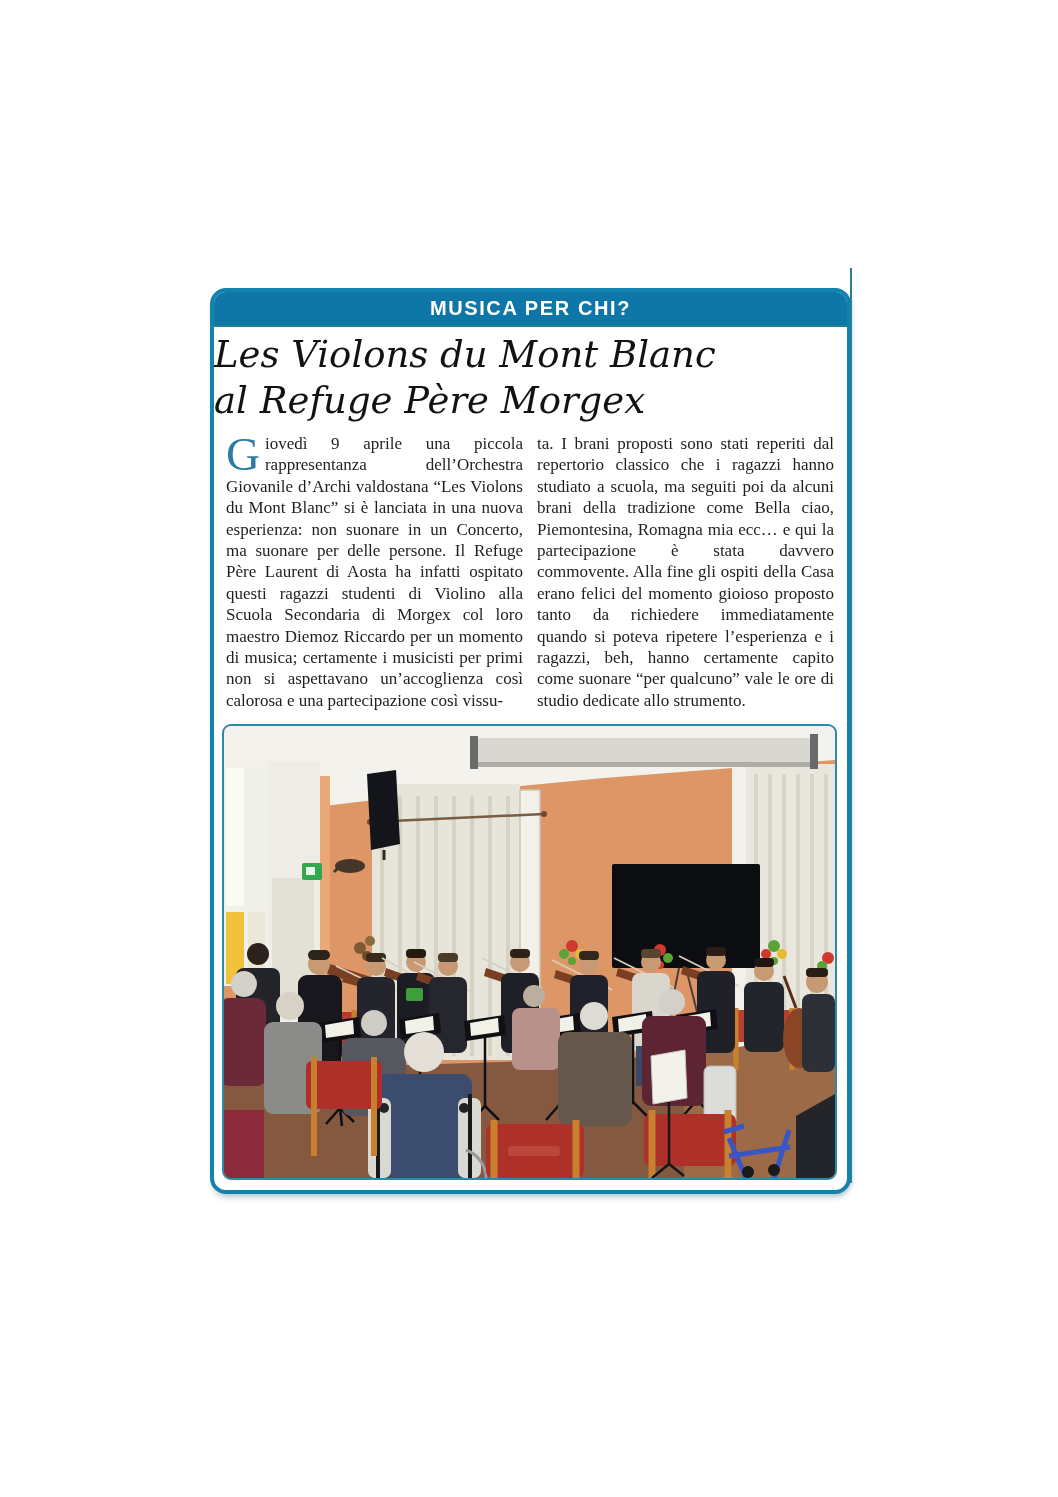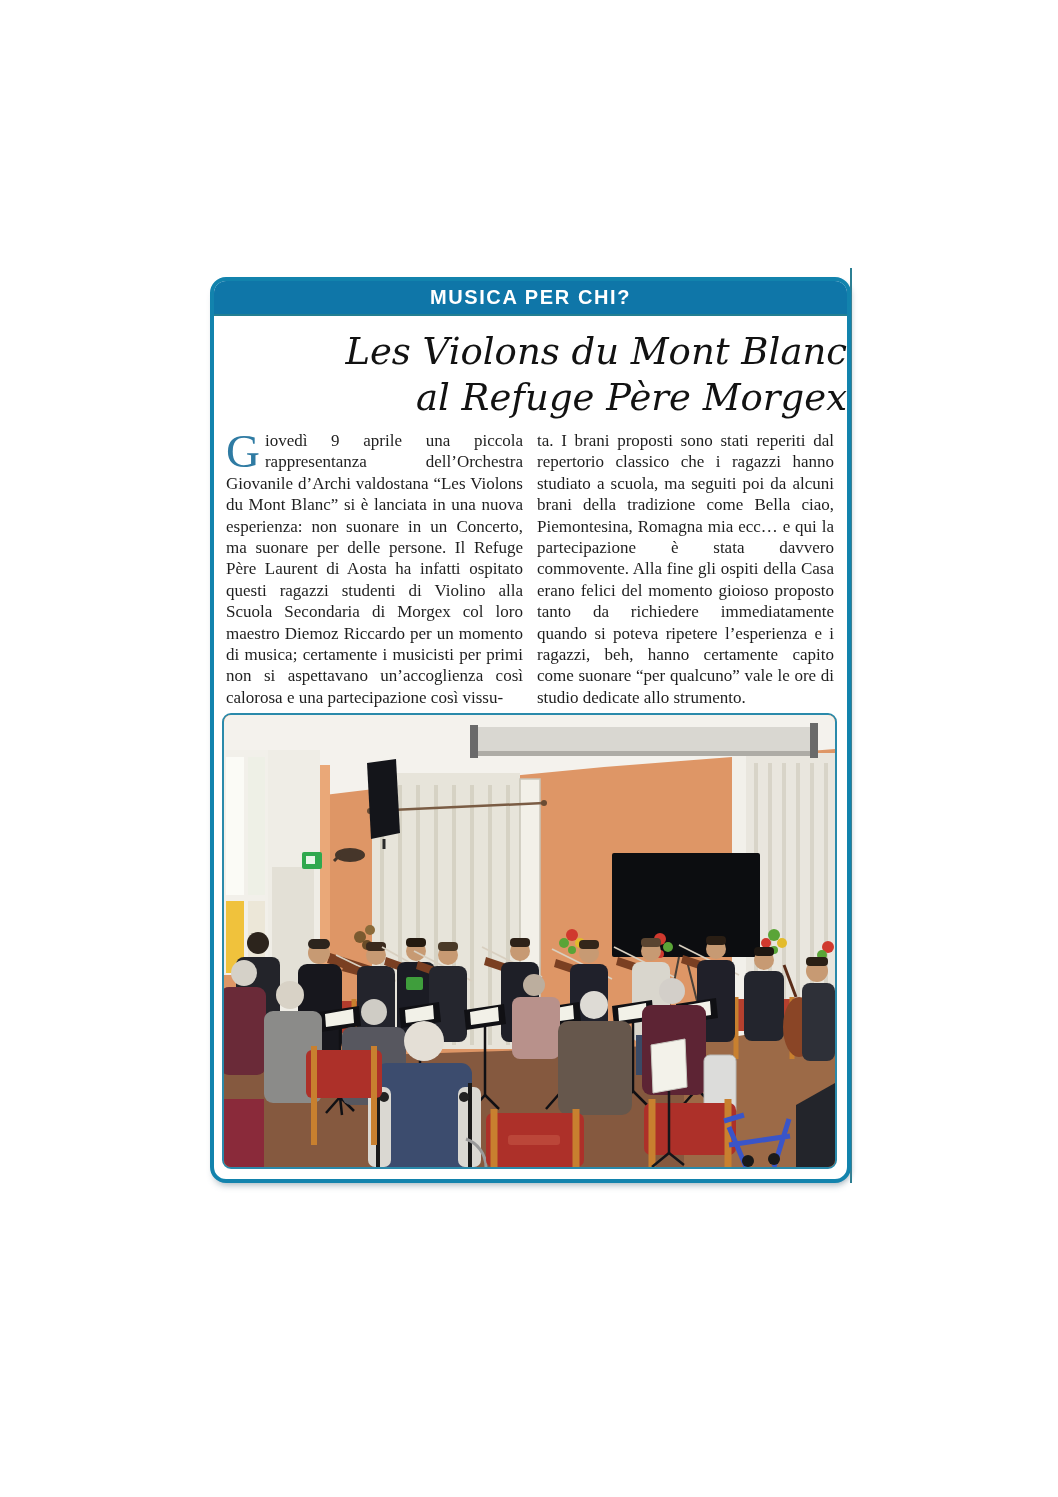--- a/index.html
+++ b/index.html
@@ -1,30 +1,30 @@
 <!DOCTYPE html>
 <html lang="it"><head>
 <meta charset="utf-8">
 <style>
   html,body{margin:0;padding:0;background:#ffffff;}
   body{width:1058px;height:1497px;position:relative;font-family:"Liberation Serif",serif;overflow:hidden;}
 
   .page-rule-right{position:absolute;left:850px;top:268px;width:2px;height:915px;background:#2c7f93;}
 
   .article-box{
-    position:absolute;left:210px;top:277px;width:641px;height:906px;
+    position:absolute;left:210px;top:288px;width:641px;height:906px;
     box-sizing:border-box;border:4px solid #1283ad;border-radius:16px;
     background:#ffffff;overflow:hidden;
     box-shadow:0 6px 6px -3px rgba(110,135,150,.45), 4px 2px 4px -2px rgba(110,135,150,.25);
   }
   .kicker-bar{height:33px;background:#0f76a8;border-bottom:2px solid #237f92;
     display:flex;align-items:center;justify-content:center;}
   .kicker-label{font-family:"Liberation Sans",sans-serif;font-weight:bold;font-size:20px;
     color:#ffffff;letter-spacing:1.6px;}
-  .title-block{text-align:right;padding-top:13px;font-family:"DejaVu Serif",serif;
+  .title-block{text-align:left;padding-top:5px;font-family:"DejaVu Serif",serif;
     font-style:italic;font-size:37px;line-height:46px;color:#121212;}
   .columns{display:flex;gap:14px;padding:9px 12px 0 12px;}
   .col{margin:0;width:297px;text-align:justify;font-size:17px;line-height:21.4px;
     color:#1e1e1e;hyphens:auto;-webkit-hyphens:auto;}
   .dropcap{float:left;font-size:47px;line-height:38px;padding:2px 5px 0 0;color:#2f7ba3;}
 
   .photo-frame{position:absolute;left:8px;top:432px;width:611px;height:452px;
     box-sizing:content-box;border:2px solid #2a8aab;border-radius:9px;overflow:hidden;background:#de9666;}
   .photo-frame svg{display:block;width:611px;height:452px;}
 </style>

